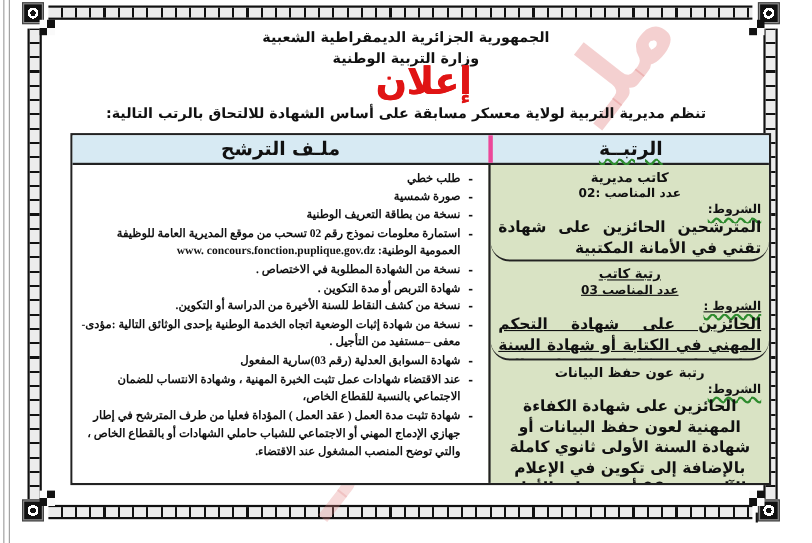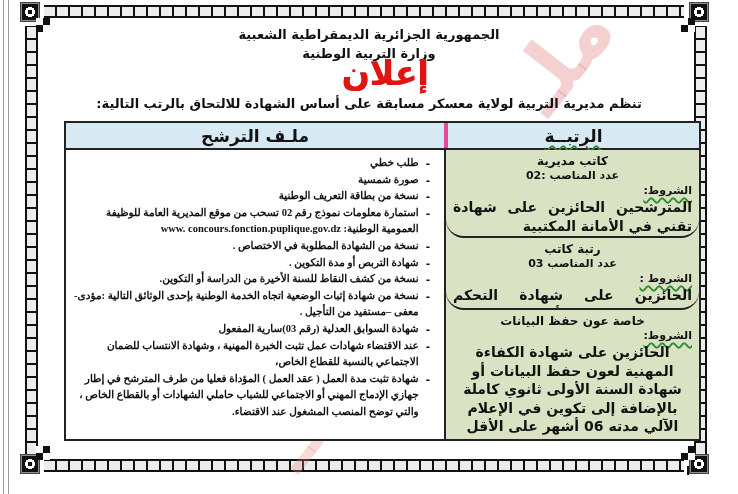--- a/index.html
+++ b/index.html
@@ -65,21 +65,21 @@
   .col-rank{border-left:2px solid #222;background:#d9e3c4;display:flex;flex-direction:column;min-height:0;}
 
   .doc-item{direction:rtl;display:flex;gap:7px;font-size:10.5px;font-weight:700;
             line-height:16.6px;text-align:right;}
   .doc-item .dash{flex:0 0 auto;}
   .doc-item .txt{flex:1;font-family:Liberation Serif, serif;}
 
   .rank-block{border-bottom:2px solid #222;padding:3px 7px 2px;display:flex;flex-direction:column;
               direction:rtl;overflow:hidden;box-sizing:border-box;border-radius:18px;}
   .rank-block.b1{height:88px;}
-  .rank-block.b2{height:72px;}
+  .rank-block.b2{height:90px;text-decoration:underline;}
   .rank-block.b3{flex:1;border-bottom:none;}
   .rank-title{text-align:center;font-size:12px;font-weight:700;line-height:1.35;}
   .rank-count{text-align:center;font-size:11px;font-weight:700;line-height:1.35;}
   .grow{flex:1;}
   .rank-cond-label{font-size:11px;font-weight:700;text-align:right;line-height:1.3;}
   .rank-cond{font-size:14px;font-weight:700;text-align:justify;text-align-last:right;line-height:1.32;}
   .b3 .rank-cond{text-align:center;text-align-last:center;}
 
   .sq-green{text-decoration:underline wavy #2e8b2e 1.5px;text-underline-offset:3px;}
 
@@ -186,21 +186,21 @@
           <div class="rank-cond-label"><span class="sq-green">الشروط:</span></div>
           <div class="rank-cond">المترشحين الحائزين على  شهادة تقني في الأمانة المكتبية</div>
         </div>
         <div class="rank-block b2">
           <div class="rank-title">رتبة كاتب</div>
           <div class="rank-count">عدد المناصب 03</div>
           <div class="rank-cond-label"><span class="sq-green">الشروط :</span></div>
           <div class="rank-cond">الحائزين على شهادة التحكم المهني في الكتابة أو شهادة السنة الثانية ثانوي كاملة بالإضافة إلى تكوين في المكتبية مدته 06 أشهر على الأقل لدى مؤسسة خاصة للتكوين المهني معتمدة.</div>
         </div>
         <div class="rank-block b3">
-          <div class="rank-title">خاصة عون حفظ البيانات</div>
+          <div class="rank-title">رتبة عون حفظ البيانات</div>
           <div class="rank-cond-label"><span class="sq-green">الشروط:</span></div>
           <div class="rank-cond">الحائزين على شهادة الكفاءة المهنية لعون حفظ البيانات أو شهادة السنة الأولى  ثانوي كاملة بالإضافة إلى تكوين في  الإعلام الآلي مدته 06 أشهر على الأقل لدى مؤسسة خاصة للتكوين المهني معتمدة</div>
         </div>
       </div>
 
     </div>
   </div>
 
   <div class="stray"></div>
 </div>

